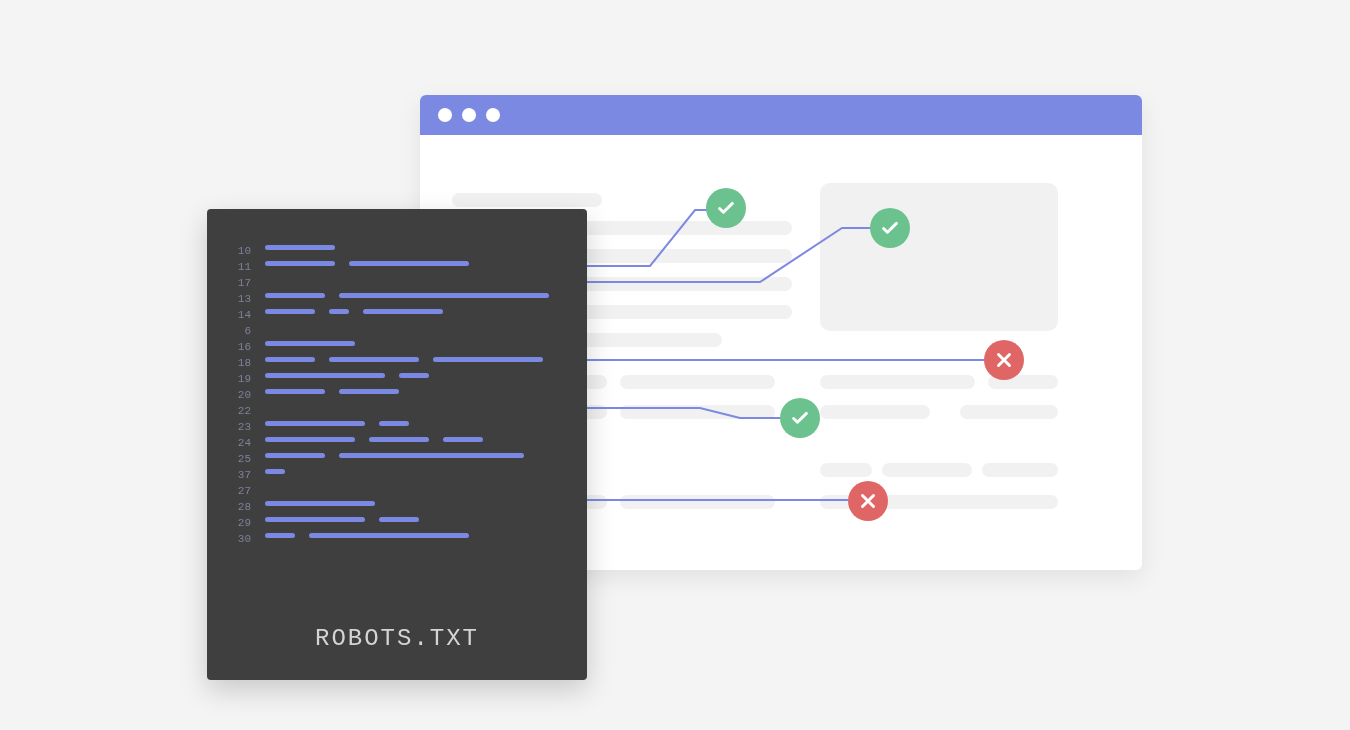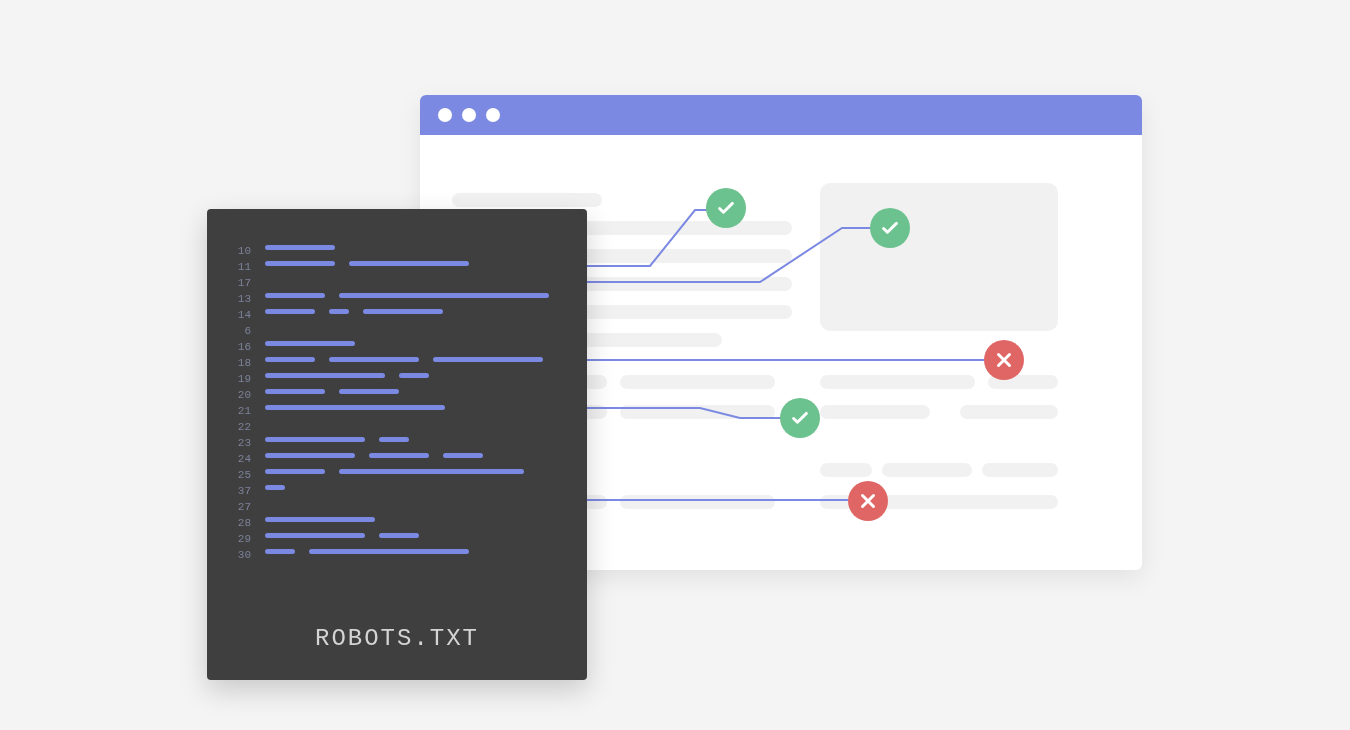--- a/index.html
+++ b/index.html
@@ -246,24 +246,20 @@
         <span class="ln">19</span>
         <span class="seg" style="width: 120px;"></span>
         <span class="seg" style="width: 30px;"></span>
       </div>
       <div class="line">
         <span class="ln">20</span>
         <span class="seg" style="width: 60px;"></span>
         <span class="seg" style="width: 60px;"></span>
       </div>
       <div class="line">
-        <span class="ln">21</span>
-        <span class="seg" style="width: 180px;"></span>
-      </div>
-      <div class="line">
         <span class="ln">22</span>
       </div>
       <div class="line">
         <span class="ln">23</span>
         <span class="seg" style="width: 100px;"></span>
         <span class="seg" style="width: 30px;"></span>
       </div>
       <div class="line">
         <span class="ln">24</span>
         <span class="seg" style="width: 90px;"></span>

